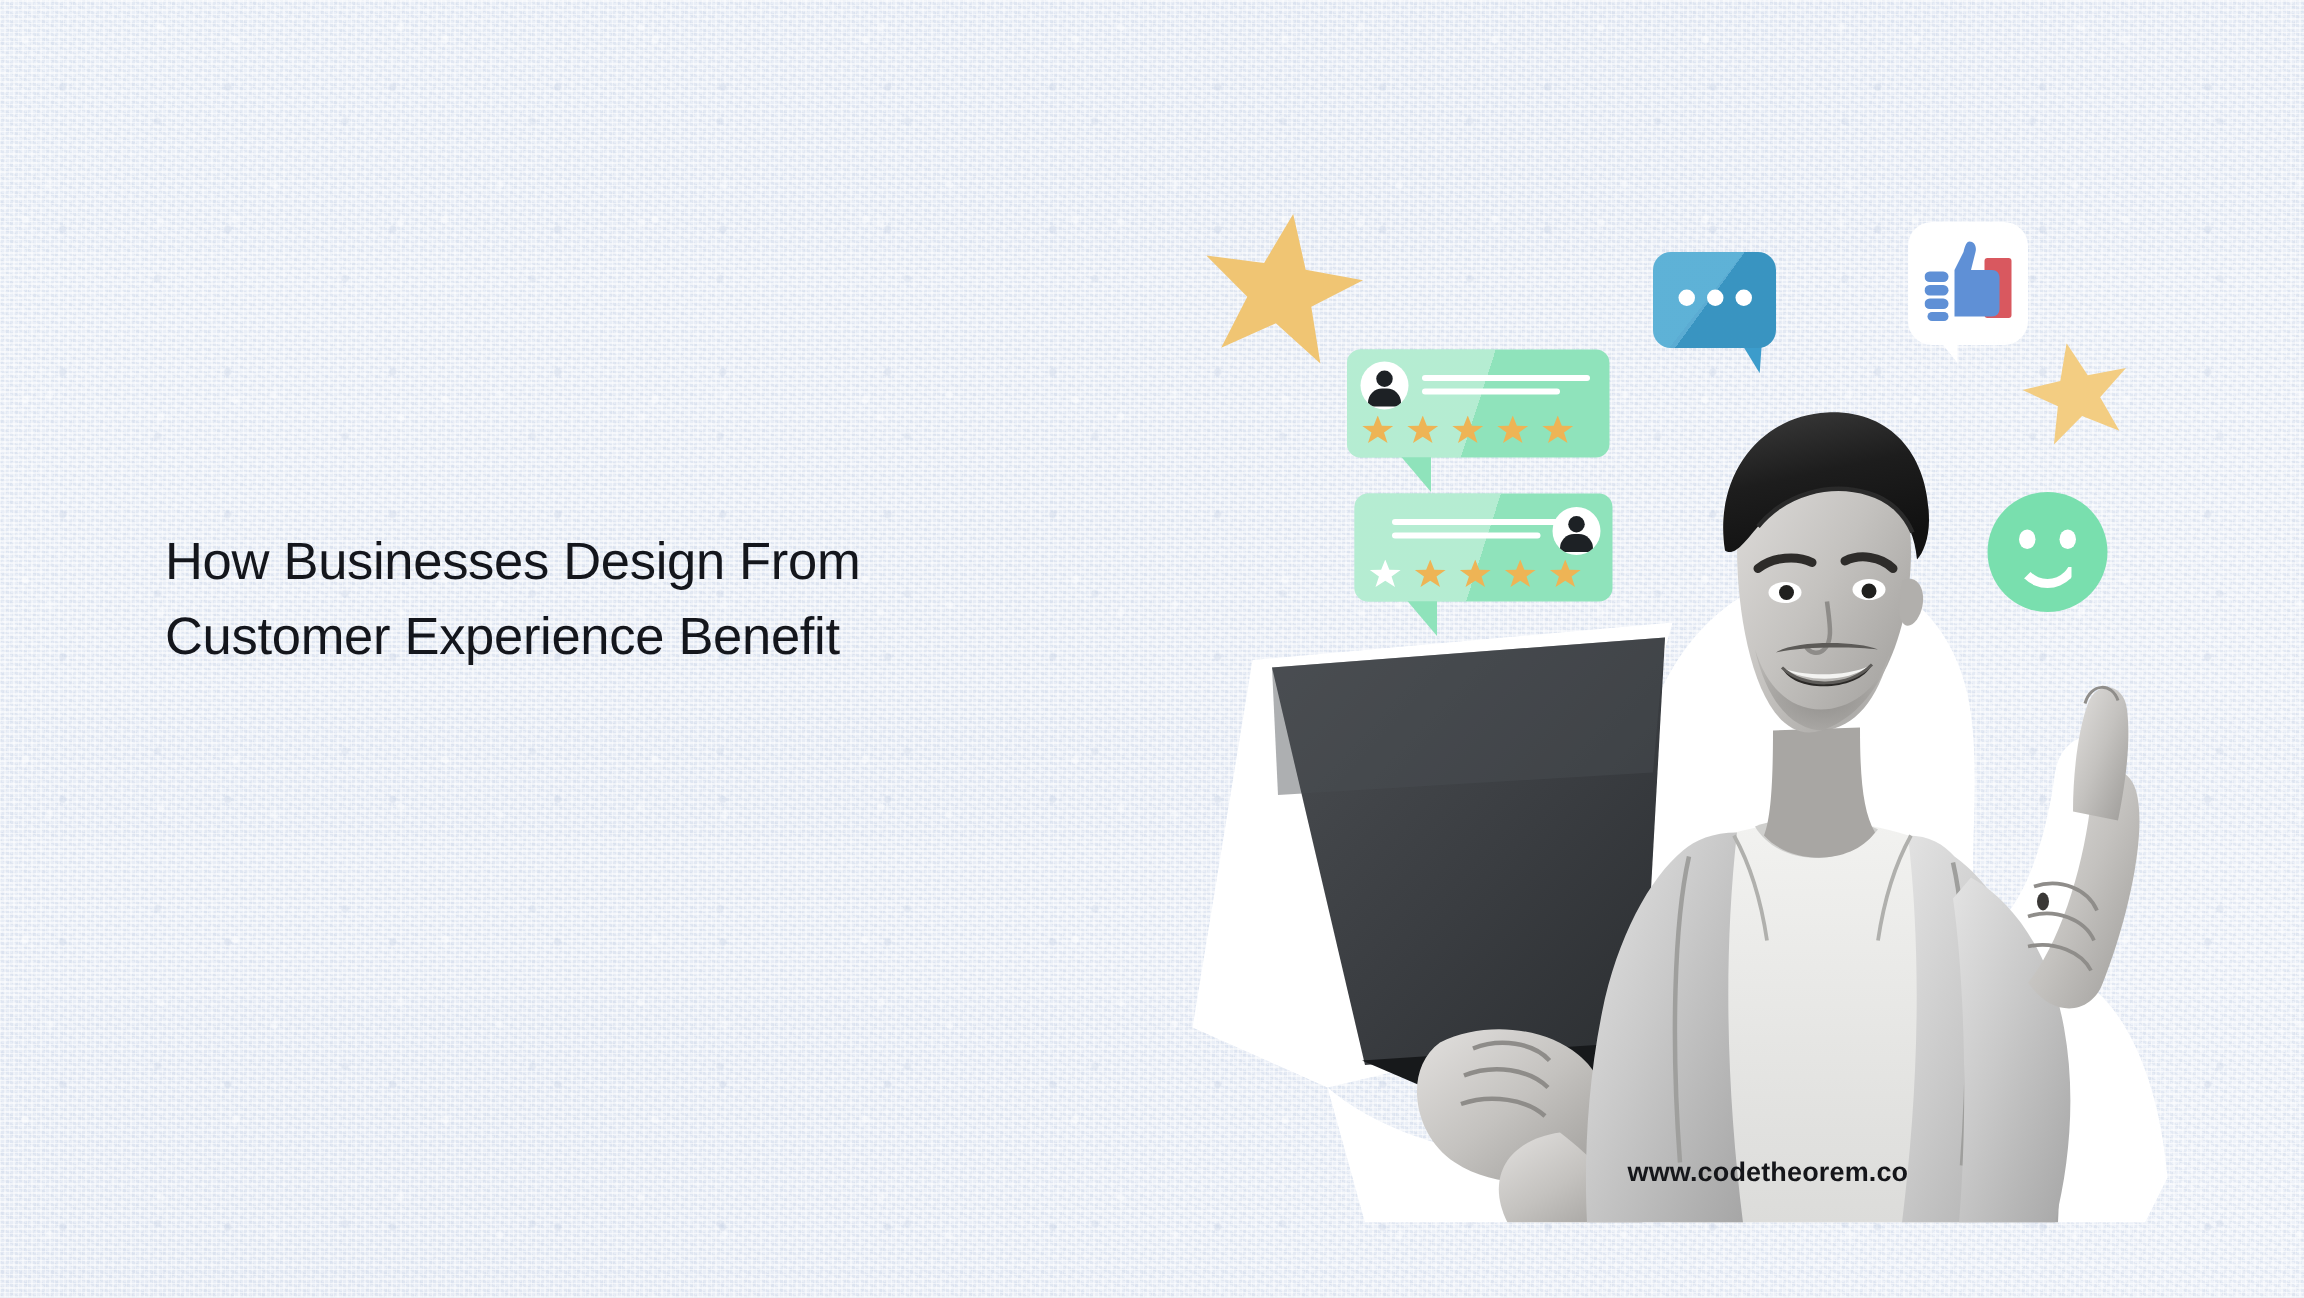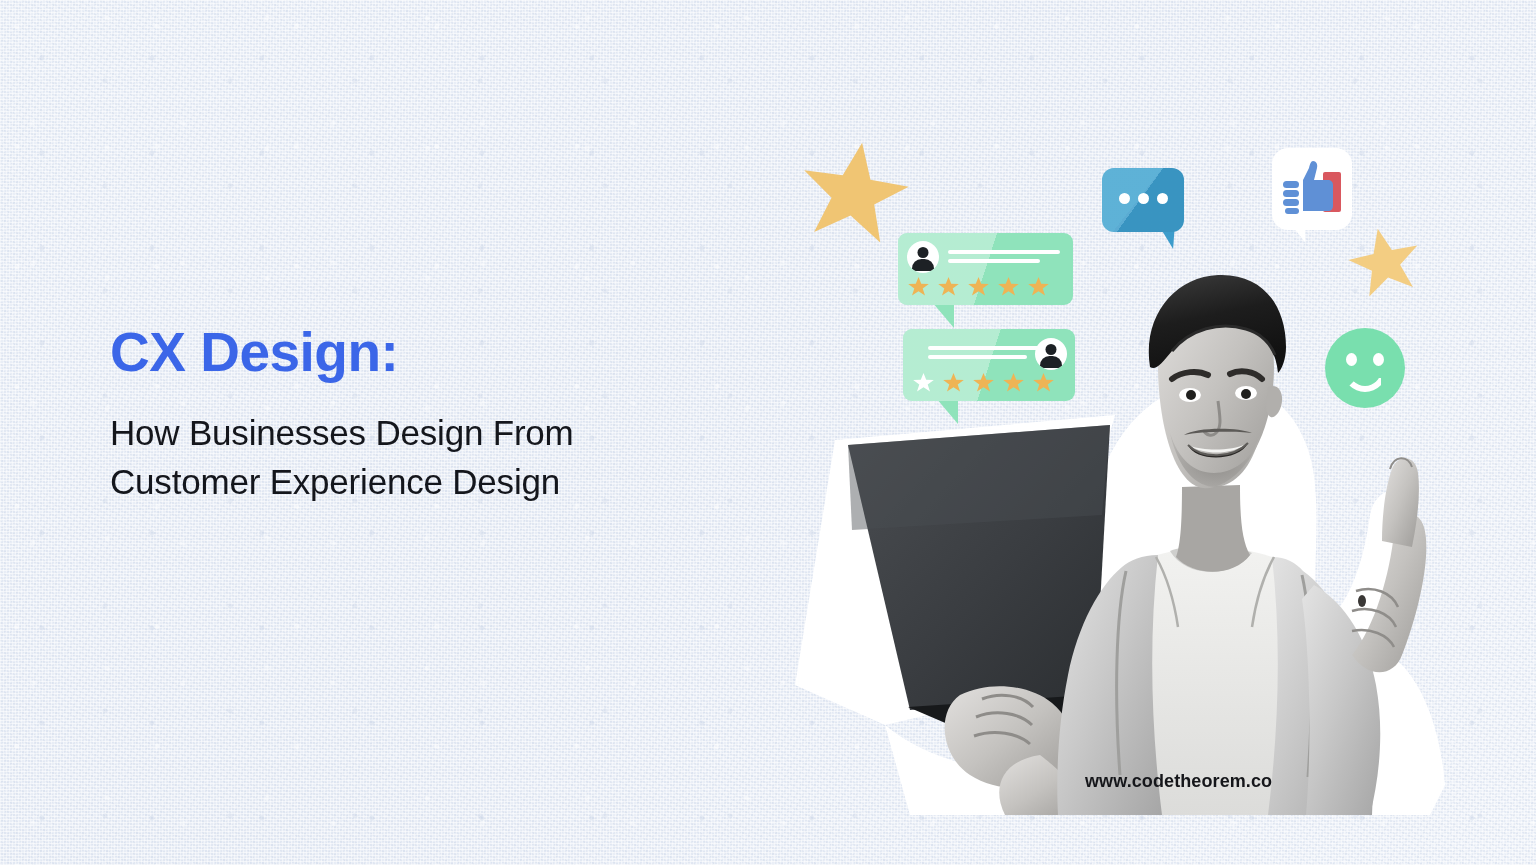--- a/index.html
+++ b/index.html
@@ -366,22 +366,21 @@
 
       <path d="M398 190 C412 204 442 204 458 188 C450 206 406 208 398 190 Z" fill="#2a2826"></path>
       <path d="M400 191 C414 200 442 200 456 189 C442 196 414 196 400 191 Z" fill="#f4f4f2"></path>
       <path d="M398 190 C412 204 442 204 458 188" stroke="#5e5c59" stroke-width="2" fill="none"></path>
 
       <path d="M394 180 C406 172 448 172 462 178 C446 176 410 176 394 180 Z" fill="#5c5a57"></path>
     </g>
   </svg>
 
   <div class="text-block">
-    <div class="headline">CX Design:</div>
     <div class="subhead">
       <div>How Businesses Design From</div>
-      <div>Customer Experience Design</div>
+      <div>Customer Experience Benefit</div>
     </div>
   </div>
 
   <div class="site-url">www.codetheorem.co</div>
 
 </div>
 
 </body></html>

